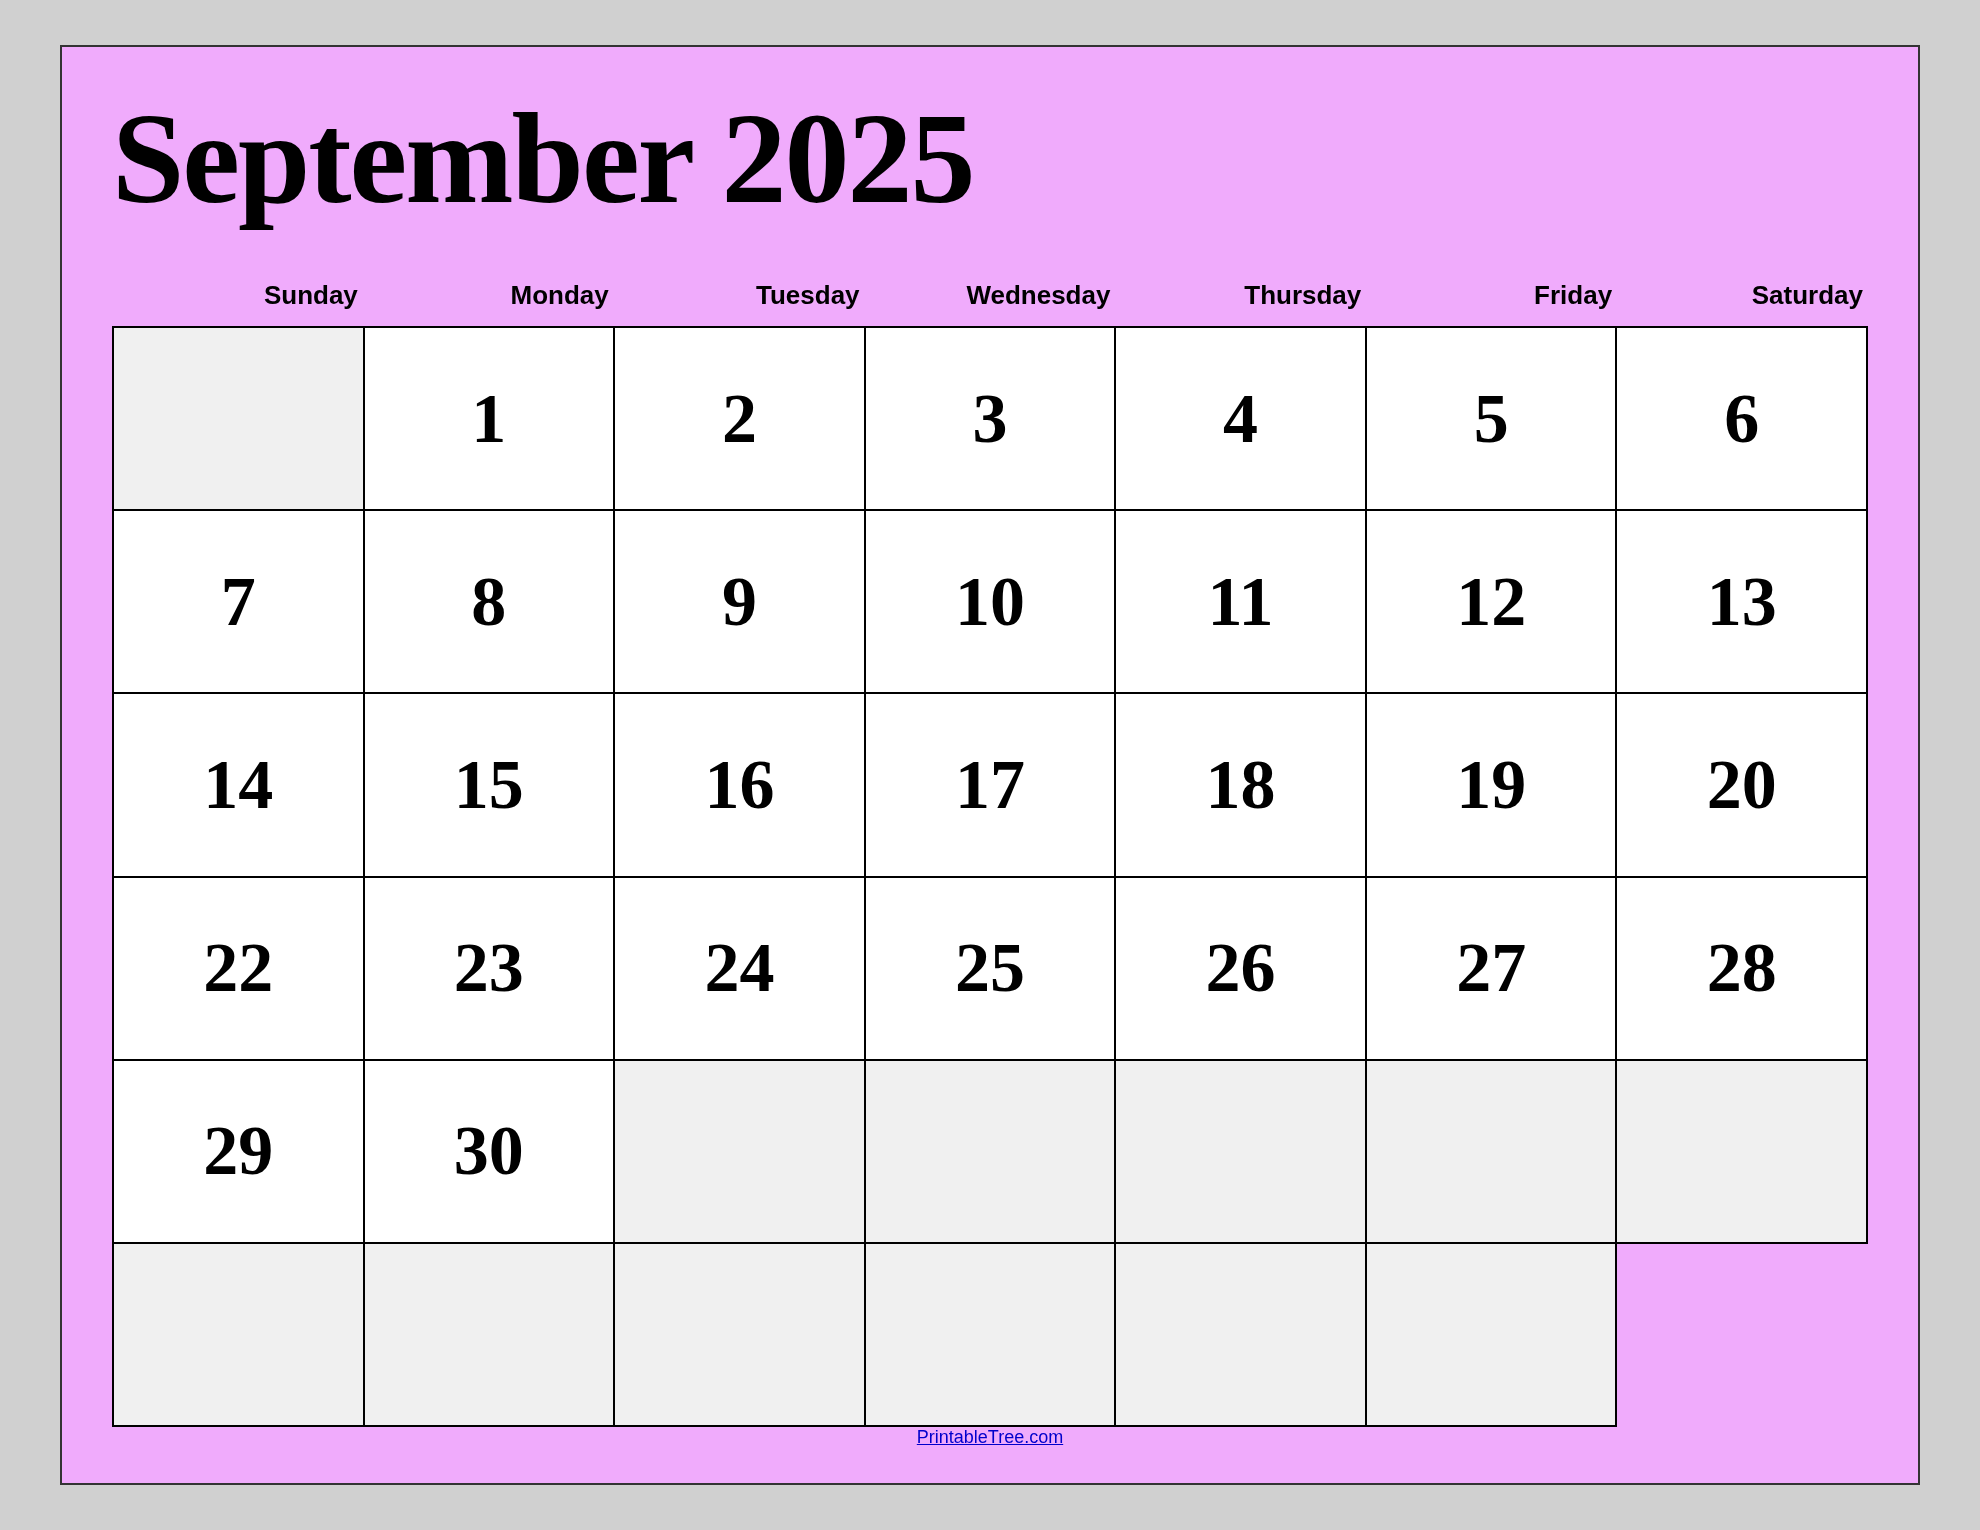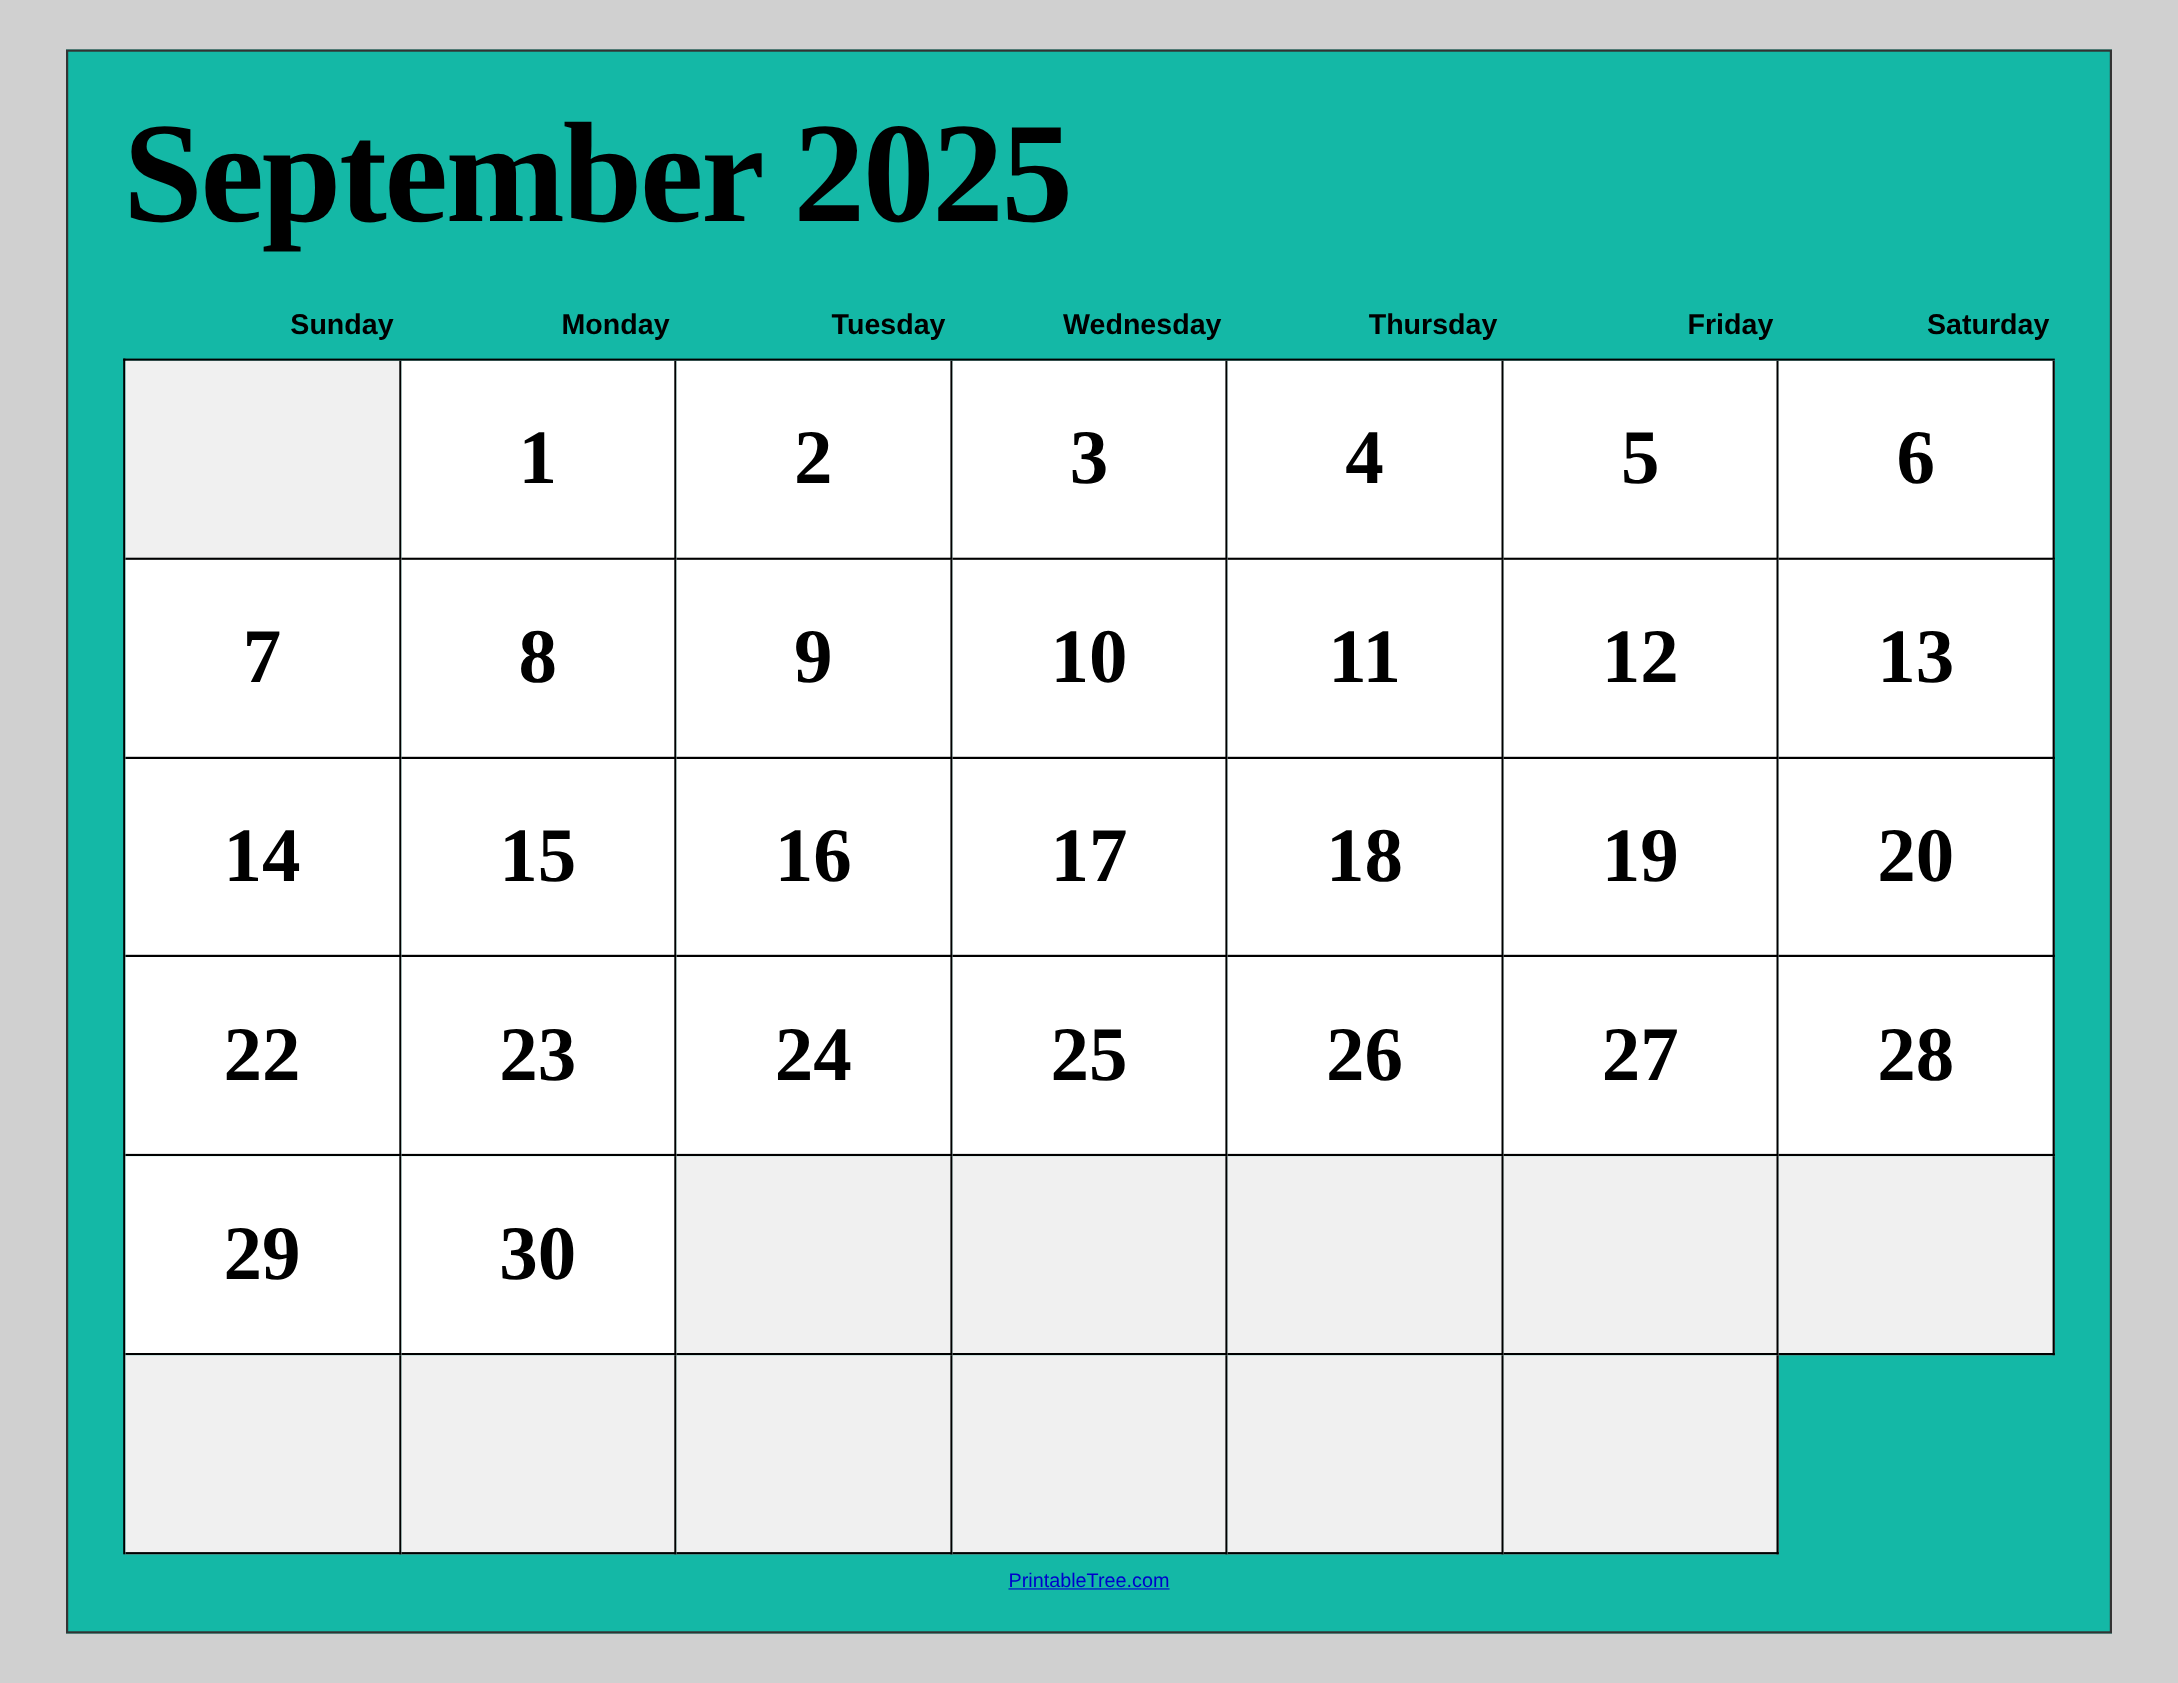--- a/index.html
+++ b/index.html
@@ -13,21 +13,21 @@
       display: flex;
       justify-content: center;
       align-items: center;
       min-height: 100vh;
       font-family: Arial, sans-serif;
     }
 
     .page {
       width: 1860px;
       min-height: 1440px;
-      background: #14b8a6;
+      background: #f0abfc;
       border: 2px solid #333;
       padding: 40px 50px 30px 50px;
       display: flex;
       flex-direction: column;
     }
 
     .title {
       font-size: 130px;
       font-weight: 900;
       font-family: 'Georgia', 'Times New Roman', serif;
@@ -82,21 +82,21 @@
 
     .day-number {
       font-size: 70px;
       font-weight: 900;
       color: #000;
       font-family: 'Georgia', 'Times New Roman', serif;
     }
 
     .footer {
       text-align: center;
-      padding: 14px 0 5px 0;
+      padding: 0 0 5px 0;
       font-size: 18px;
     }
 
     .footer a {
       color: #0000cc;
       text-decoration: underline;
     }
   </style>
 </head>
 <body>

